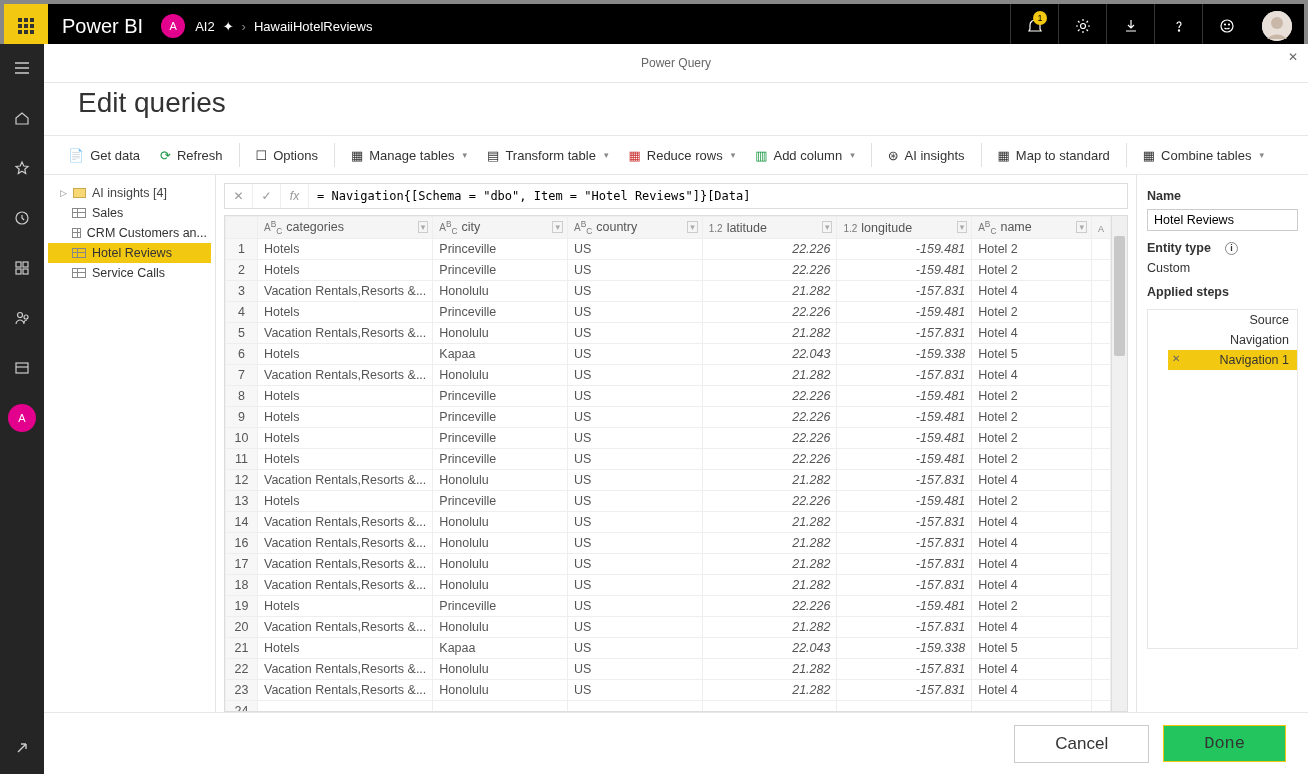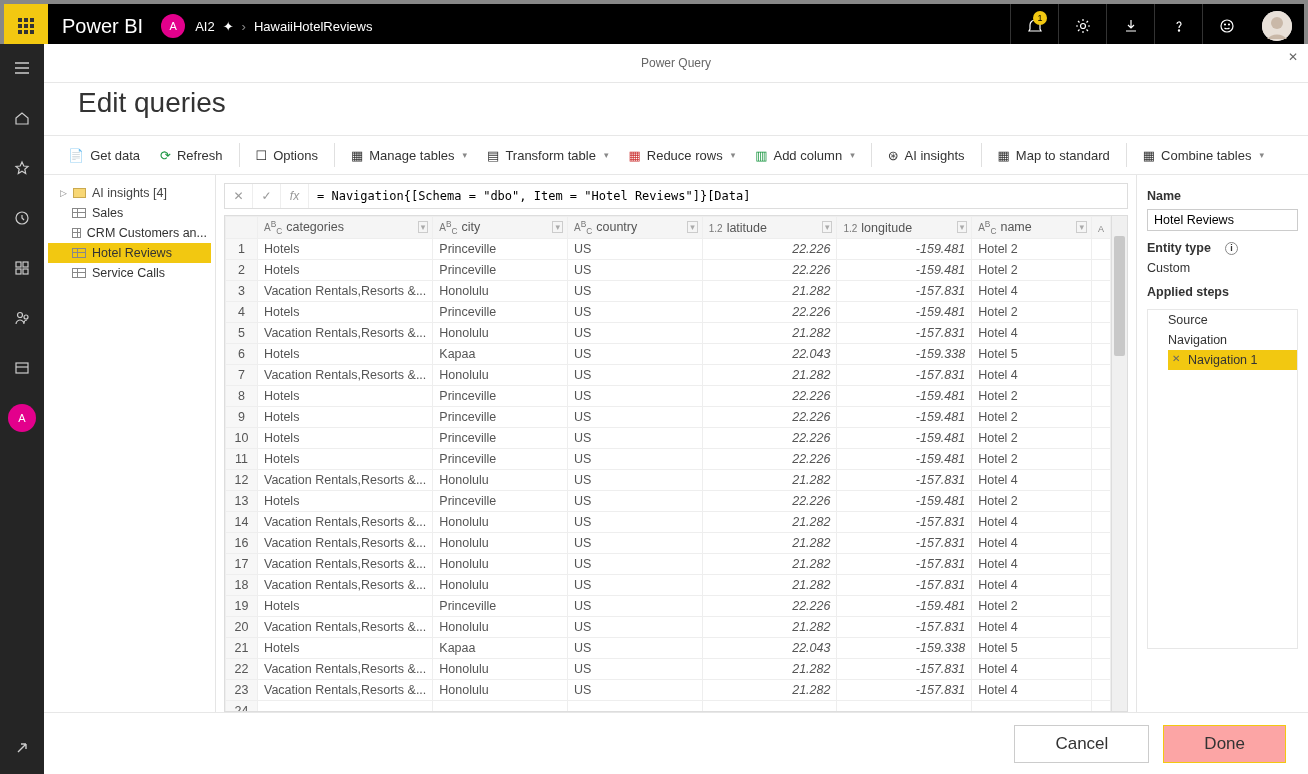--- a/index.html
+++ b/index.html
@@ -67,28 +67,28 @@
 td.rownum { background:#f7f7f7; text-align:center; color:#888; width:32px;}
 td.num { text-align: right; font-style: italic; }
 .vscroll { width: 16px; background: #f0f0f0; border-left:1px solid #ddd; position:relative;}
 .vthumb { position:absolute; top:20px; left:2px; right:2px; height:120px; background:#c8c8c8; border-radius:2px;}
 
 
 .props { width: 172px; border-left: 1px solid #e5e5e5; padding: 10px 10px; display:flex; flex-direction:column; gap:6px; font-size:12.5px;}
 .props .lbl { font-weight: 600; color:#333; margin-top:4px;}
 .props input.namebox { width: 100%; border:1px solid #ccc; padding: 3px 6px; font-size:12.5px;}
 .steps { border:1px solid #e7e7e7; min-height:340px; margin-top:4px;}
-.step { padding: 3px 8px 3px 20px; cursor:pointer;}
+.step { padding: 3px 8px 3px 20px; cursor:pointer;text-align:right;}
 .step.selected { background:#f2c811; position:relative;margin-left:20px;}
 .step.selected::before { content:"✕"; position:absolute; left:4px; top:3px; font-size:10px; color:#666;}
 
 
 .footer { height: 62px; border-top: 1px solid #e7e7e7; display: flex; align-items: center; justify-content: flex-end; padding: 0 22px; gap: 14px; }
 .btn { padding: 8px 40px; border: 1px solid #ccc; cursor: pointer; font-size:17px;}
-.btn.primary { background: #fca5a5; border-color: #f2c811; color:#333;}
+.btn.primary { background: #22c55e; border-color: #f2c811; color:#333;font-family:Liberation Mono, monospace;}
 
 svg { display: block; }
 </style>
 </head>
 <body>
 
 <div class="topbar">
   <div class="waffle">
     <svg width="16" height="16" viewBox="0 0 16 16">
         <g fill="#333">

